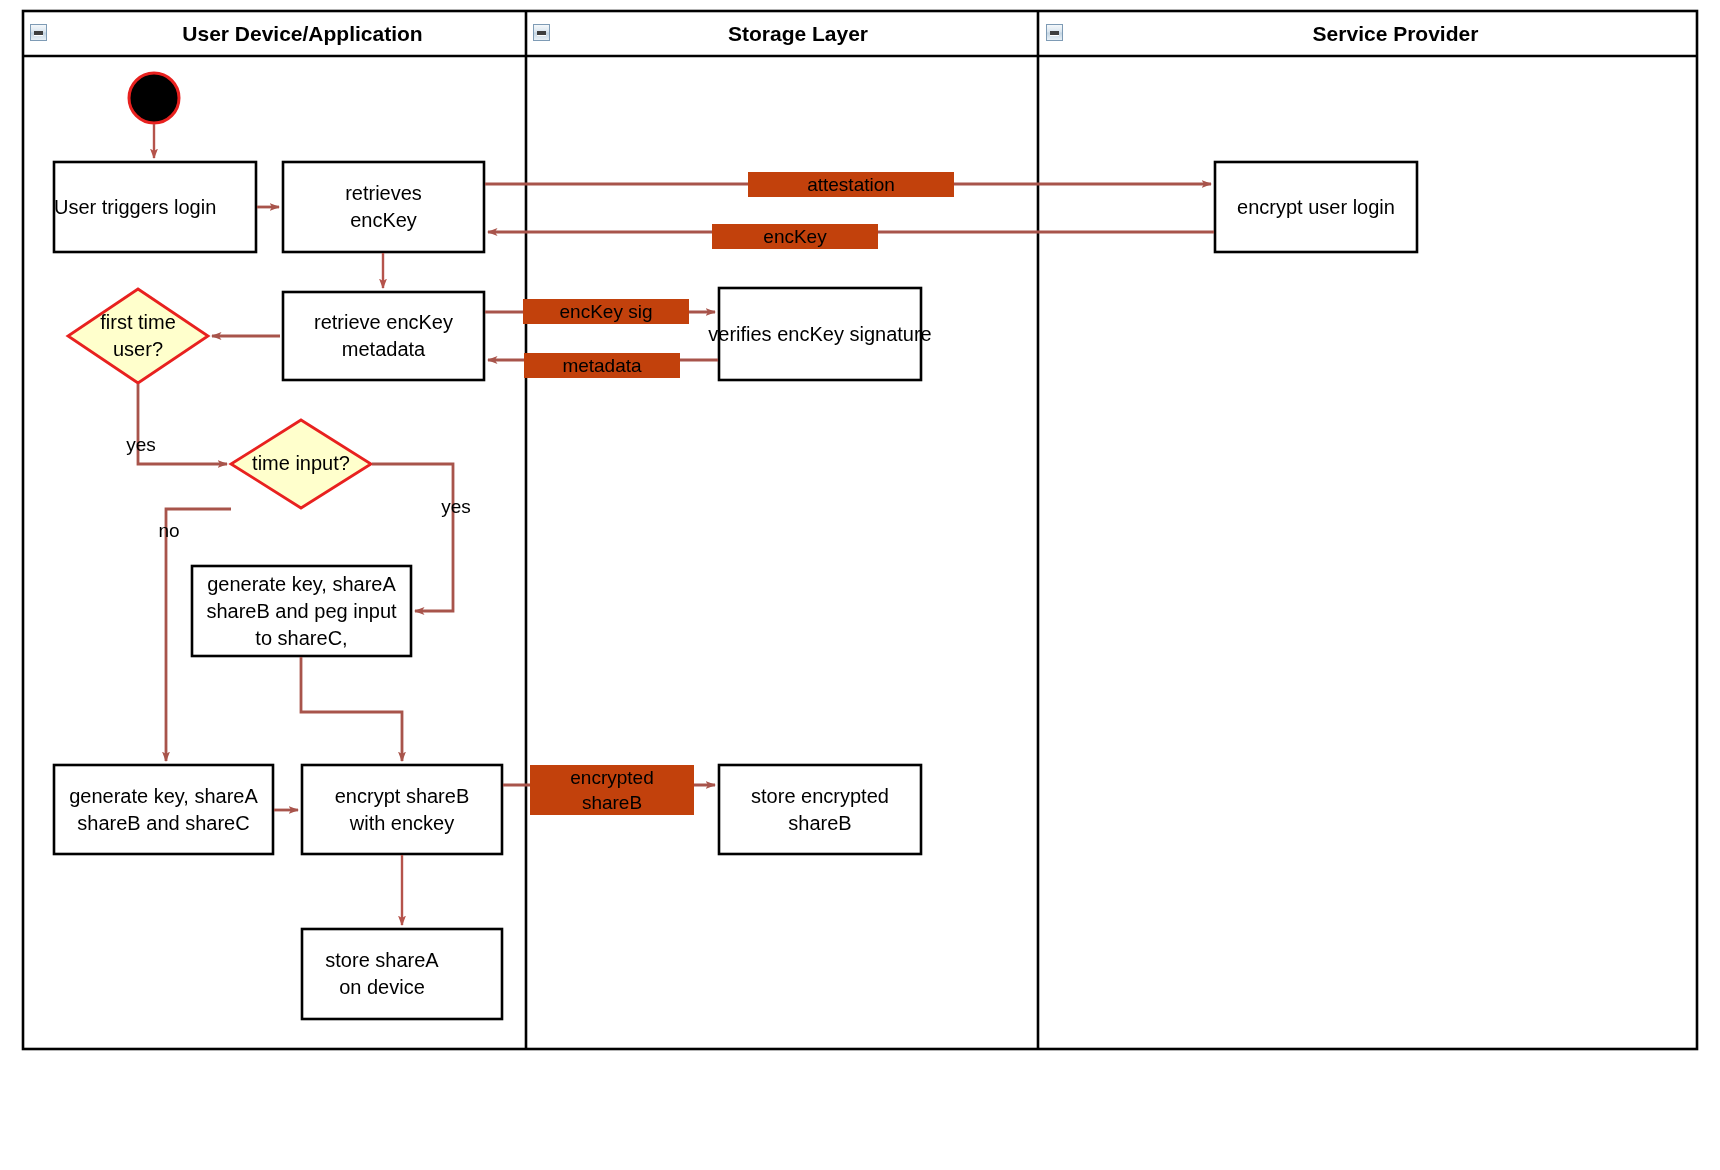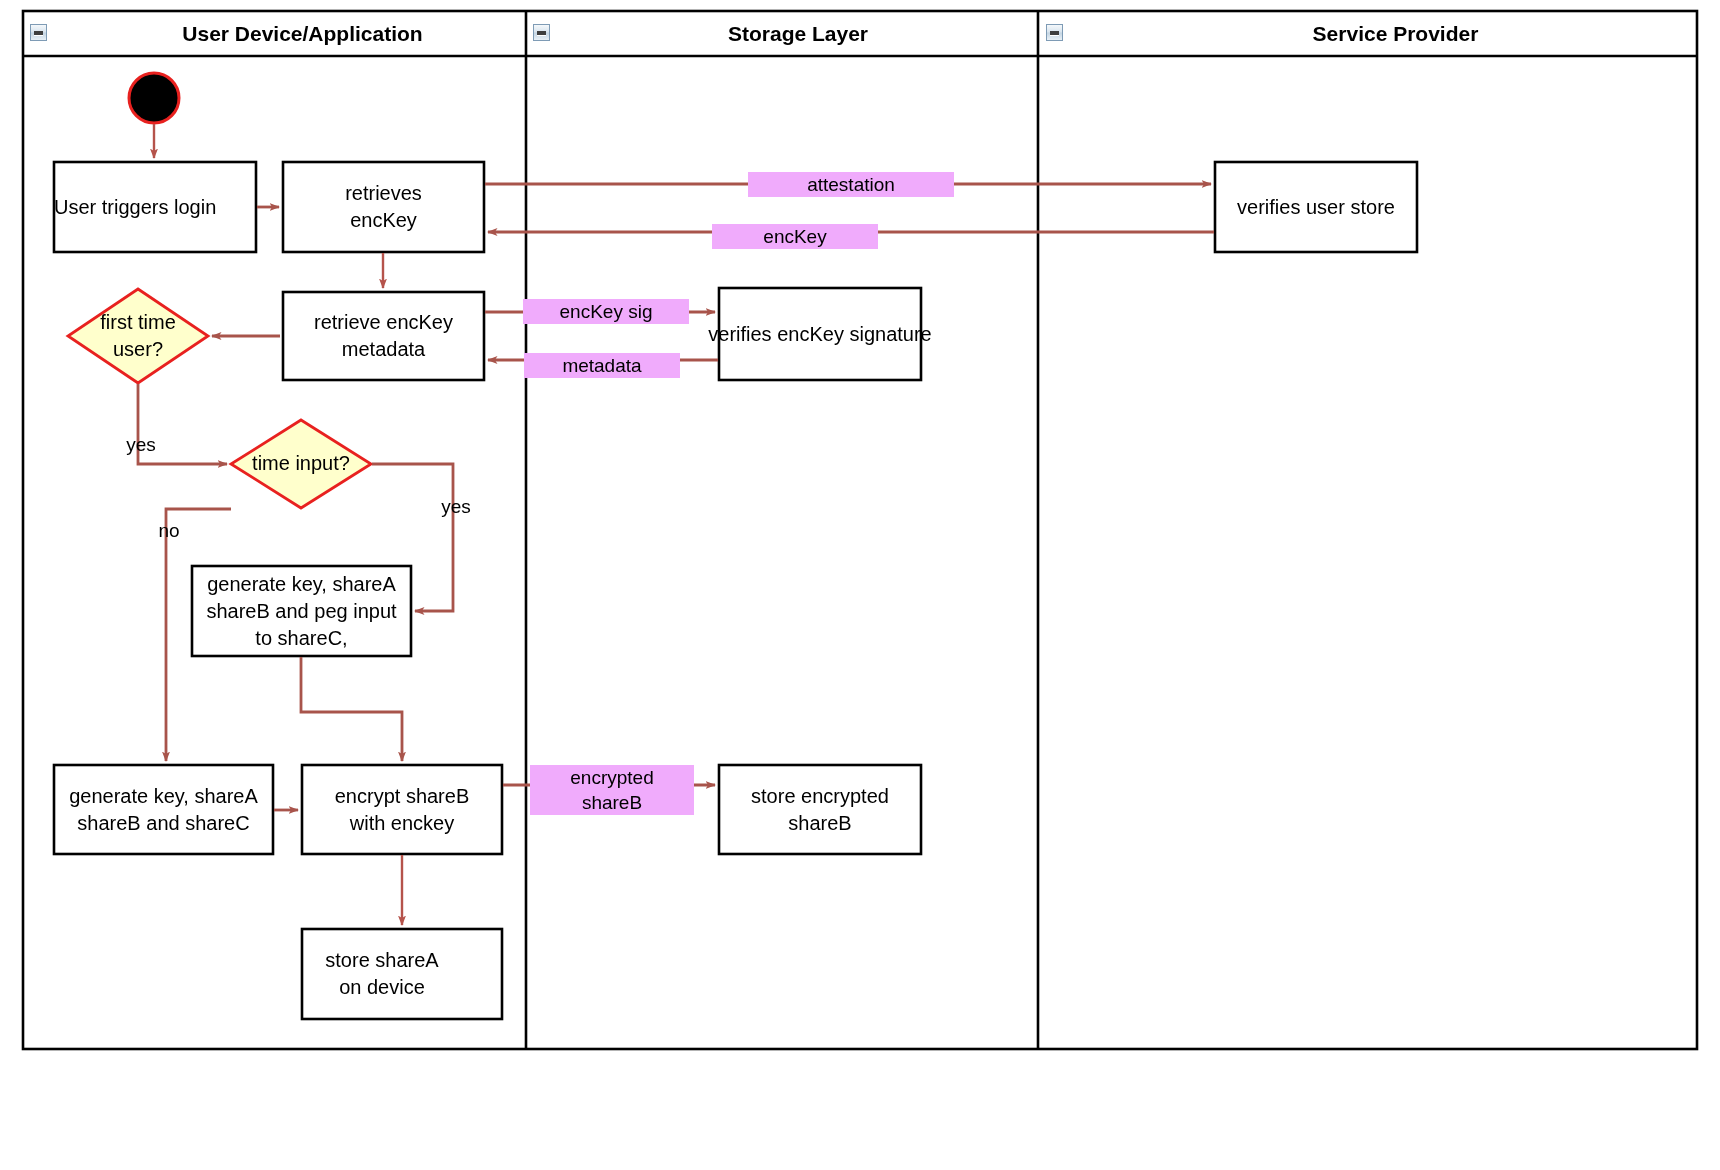--- a/index.html
+++ b/index.html
@@ -20,21 +20,21 @@
   .collapse-icon i{
     display:block;position:absolute;left:3px;right:3px;top:6px;height:4px;
     background:#3f3f3f;border-bottom:1px solid #ffffff;
   }
   .dtext{
     position:absolute;font-size:20px;color:#000;line-height:27px;
     text-align:center;white-space:pre;pointer-events:none;
   }
   .edge-label{
     position:absolute;font-size:19px;color:#000;line-height:25px;
-    text-align:center;white-space:pre;background:#f0abfc;padding:0 3px;
+    text-align:center;white-space:pre;background:#c2410c;padding:0 3px;
   }
 </style>
 </head>
 <body>
 
 <div id="stage">
 
   <svg id="canvas" viewBox="0 0 1720 1170" xmlns="http://www.w3.org/2000/svg">
     <defs>
       <marker id="ah" markerWidth="12" markerHeight="12" refX="9.5" refY="4.2" orient="auto" markerUnits="userSpaceOnUse">
@@ -127,21 +127,21 @@
   <div class="collapse-icon" style="left:1046px;top:24px;">
       <i></i>
     </div>
   <div class="lane-title" style="left:1038px;top:21px;width:659px;padding-left:28px;">Service Provider</div>
 
   <div class="dtext" style="left:54px;top:194px;width:160px;">User triggers login</div>
 
   <div class="dtext" style="left:283px;top:180px;width:201px;">retrieves
 encKey</div>
 
-  <div class="dtext" style="left:1215px;top:194px;width:202px;">verifies user store</div>
+  <div class="dtext" style="left:1215px;top:194px;width:202px;">encrypt user login</div>
 
   <div class="dtext" style="left:283px;top:309px;width:201px;">retrieve encKey
 metadata</div>
 
   <div class="dtext" style="left:690px;top:321px;width:260px;">verifies encKey signature</div>
 
   <div class="dtext" style="left:68px;top:309px;width:140px;">first time
 user?</div>
 
   <div class="dtext" style="left:226px;top:450px;width:150px;">time input?</div>

